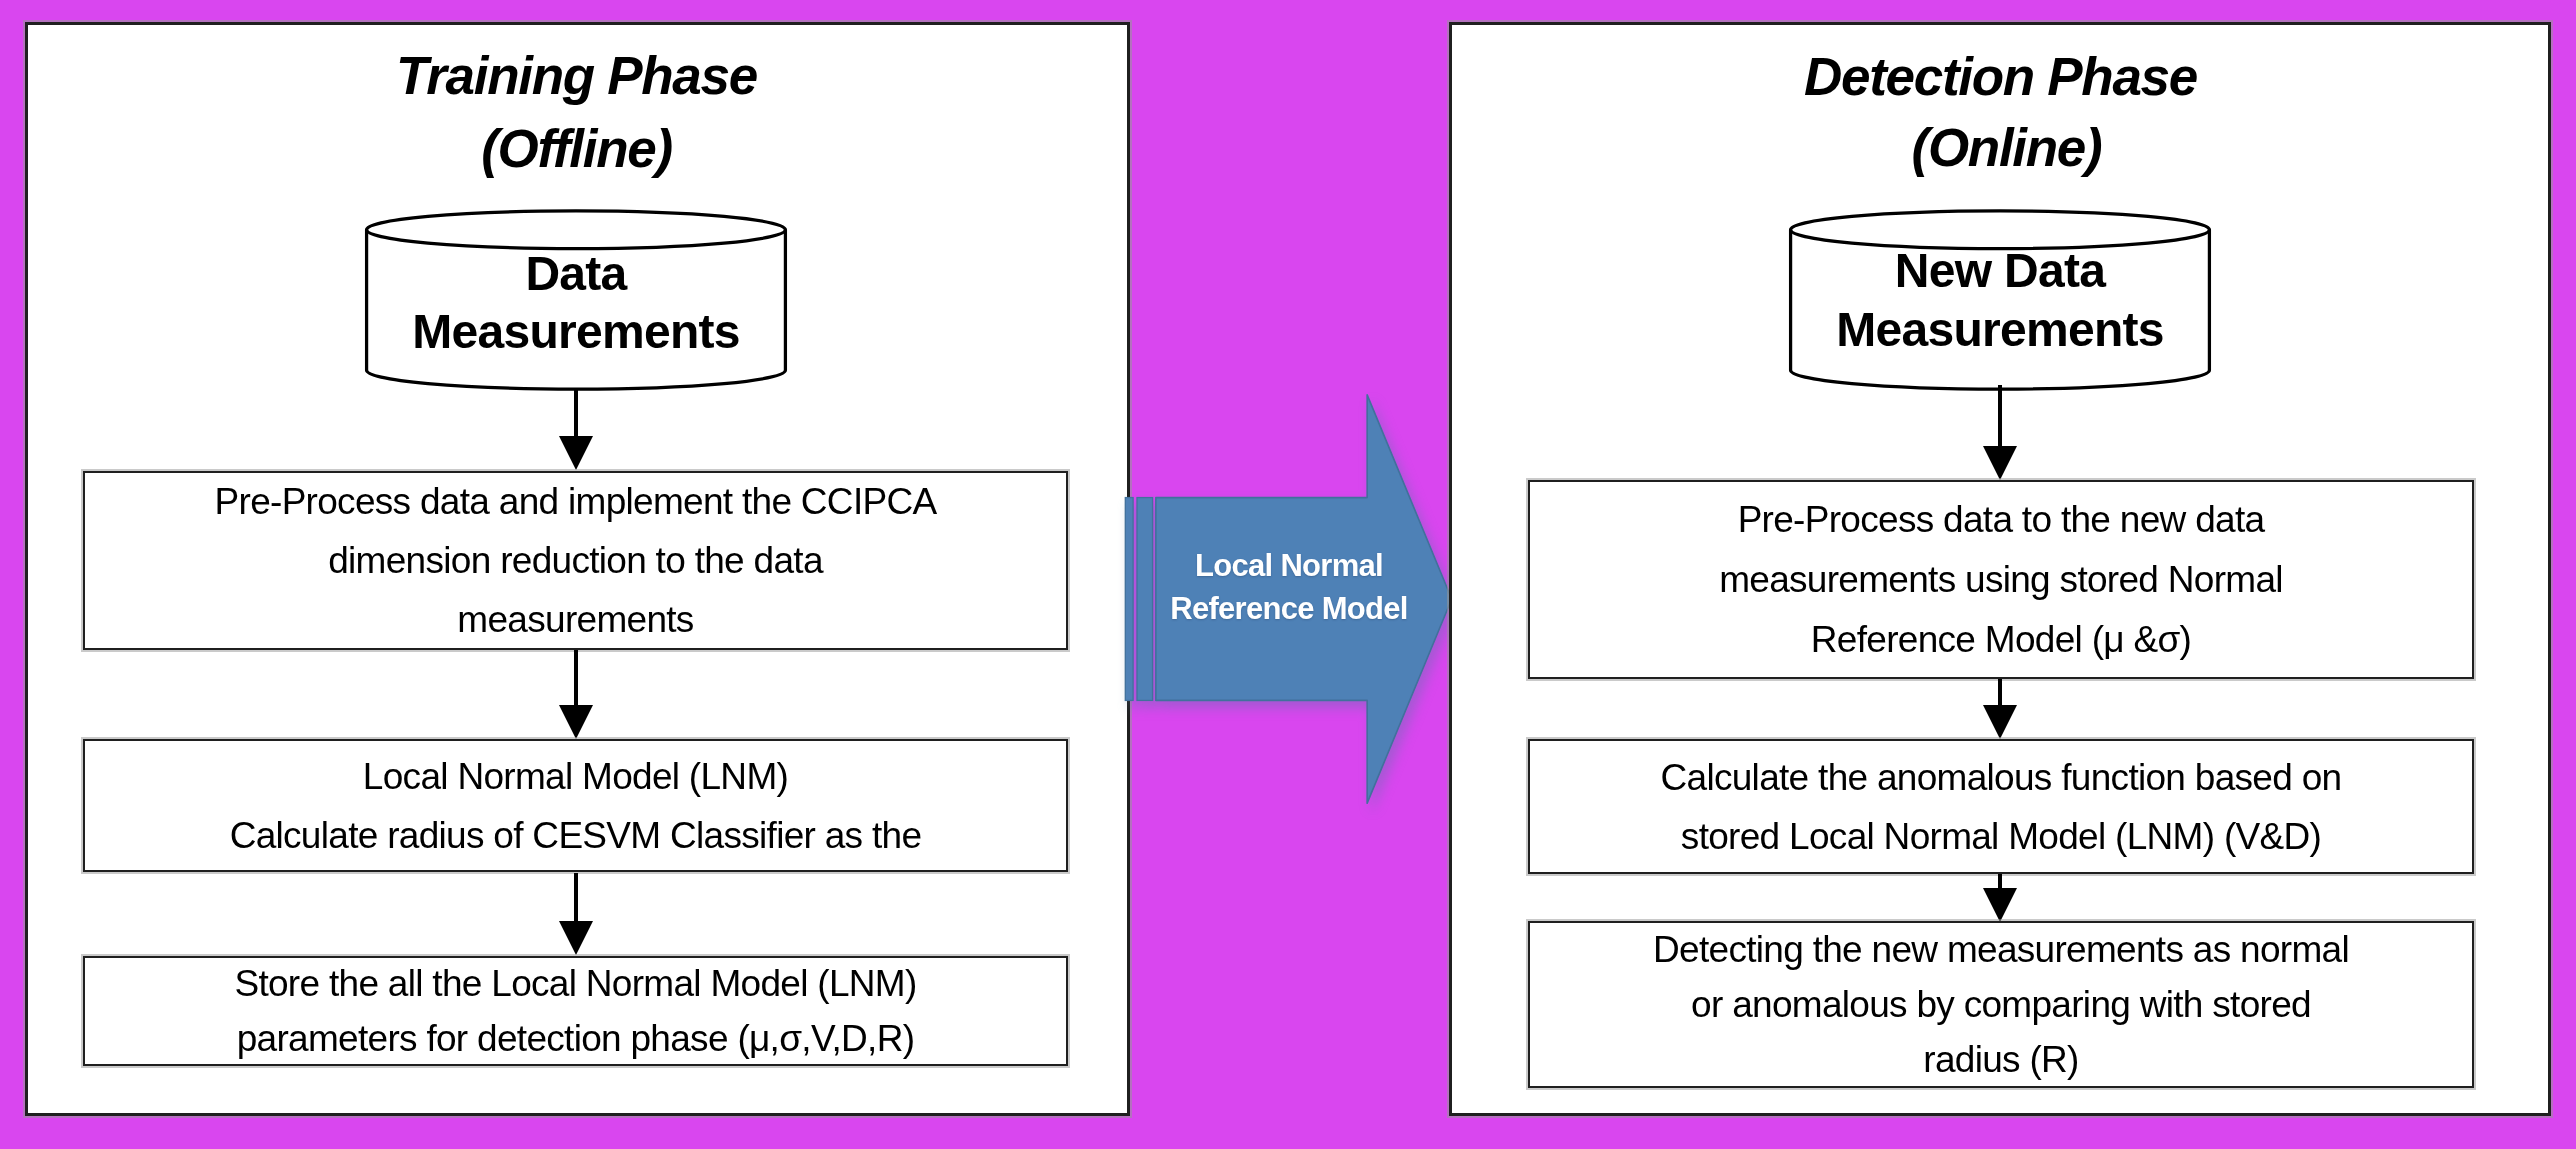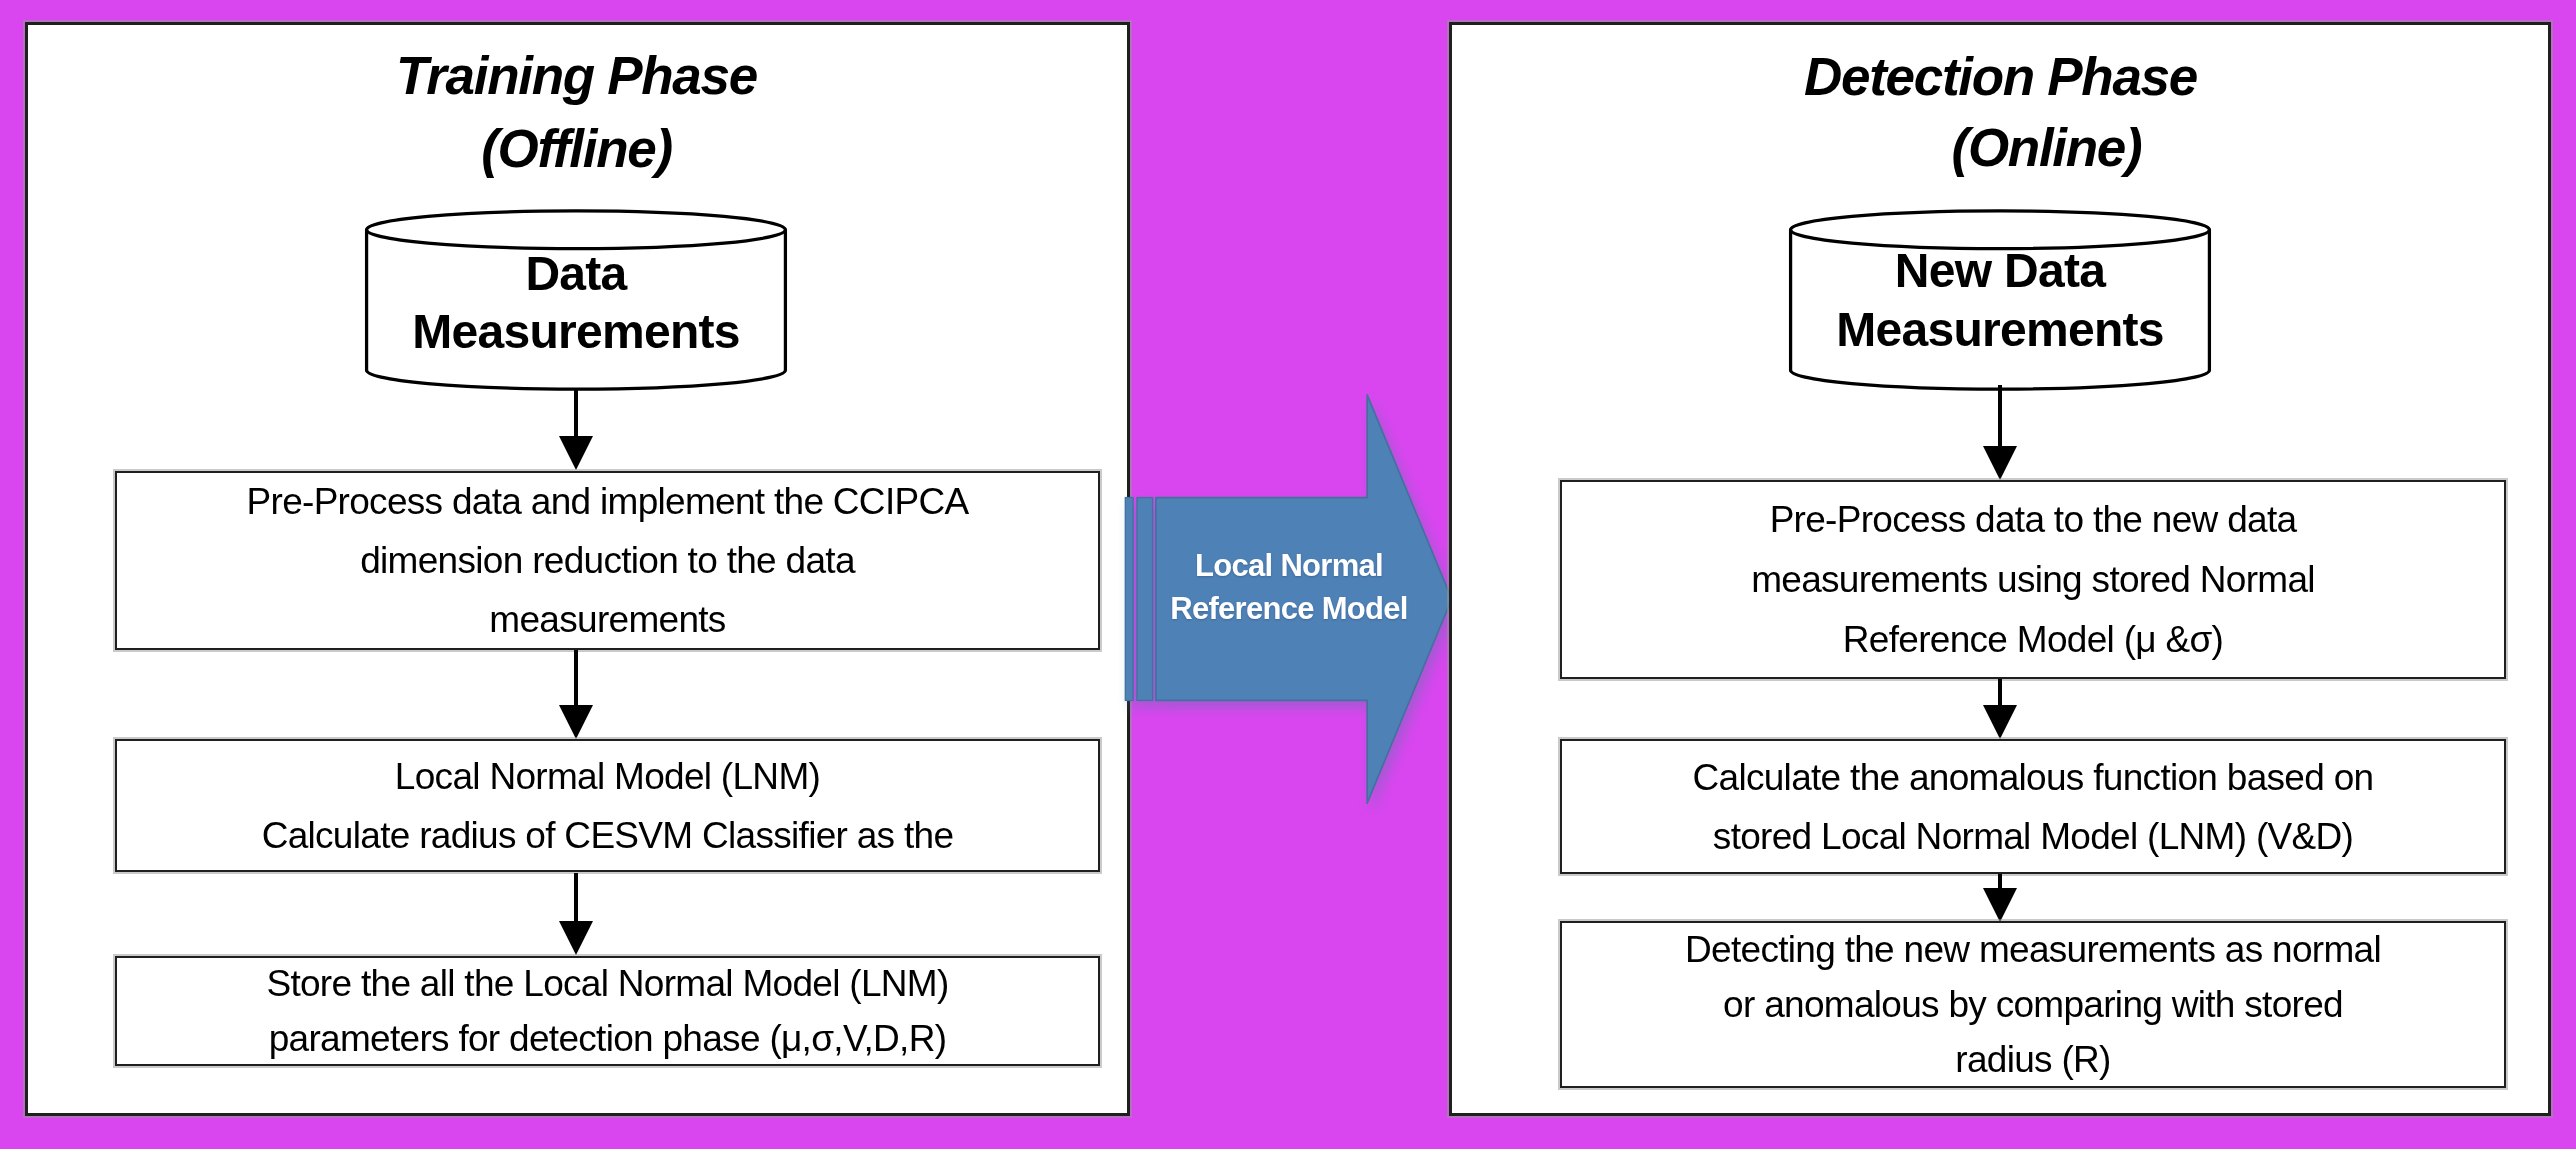--- a/index.html
+++ b/index.html
@@ -40,21 +40,20 @@
     background:#fff;
     border:2.6px solid #1f1f1f;
     outline:2px solid rgba(150,150,150,.5);
     display:flex;
     flex-direction:column;
     justify-content:center;
     align-items:center;
     text-align:center;
     font-size:37px;
     letter-spacing:-0.7px;
-    margin-left:32px;
   }
   .bline { white-space:nowrap; }
   .lh90 .bline { line-height:59px; }
   .lh92 .bline { line-height:60px; }
   .lh85 .bline { line-height:55px; }
   .lh84 .bline { line-height:55px; }
   .vline { position:absolute; width:3.9px; background:#000; }
   .ahead {
     position:absolute; width:0; height:0;
     border-left:17px solid transparent;
@@ -125,21 +124,21 @@
     <polygon points="49,160 374,160 374,2 504,316 374,630 374,472 49,472" fill="#4e81b6" stroke="#41719c" stroke-width="2.5" stroke-linejoin="round"></polygon>
   </svg>
   <div class="connector-label" style="left:1134px; top:544px; width:287px;">
     <div class="bline">Local Normal</div>
     <div class="bline">Reference Model</div>
   </div>
 
   <div class="panel" style="left:1449px; top:21.5px; width:1102px; height:1094px;"></div>
 
   <div class="title-line" style="left:1610px; top:44px; width:781px; line-height:65px;">Detection Phase</div>
-  <div class="title-line" style="left:1656px; top:117px; width:781px; line-height:61px;">(Online)</div>
+  <div class="title-line" style="left:1616px; top:117px; width:781px; line-height:61px;">(Online)</div>
 
   <svg class="cyl-svg" style="left:1787px; top:207px;" width="426" height="186" viewBox="0 0 654 286">
     <path d="M5 35 L5 251 A322 29 0 0 0 649 251 L649 35" fill="#ffffff" stroke="#000000" stroke-width="5"></path>
     <ellipse cx="327" cy="35" rx="322" ry="29" fill="#ffffff" stroke="#000000" stroke-width="5"></ellipse>
   </svg>
   <div class="cyl-label" style="left:1787px; top:242px; width:426px; line-height:57px;">New Data</div>
   <div class="cyl-label" style="left:1787px; top:301px; width:426px; line-height:57px;">Measurements</div>
 
   <div class="vline" style="left:1998px; top:385px; height:63px;"></div>
   <div class="ahead" style="left:1983px; top:446px;"></div>

